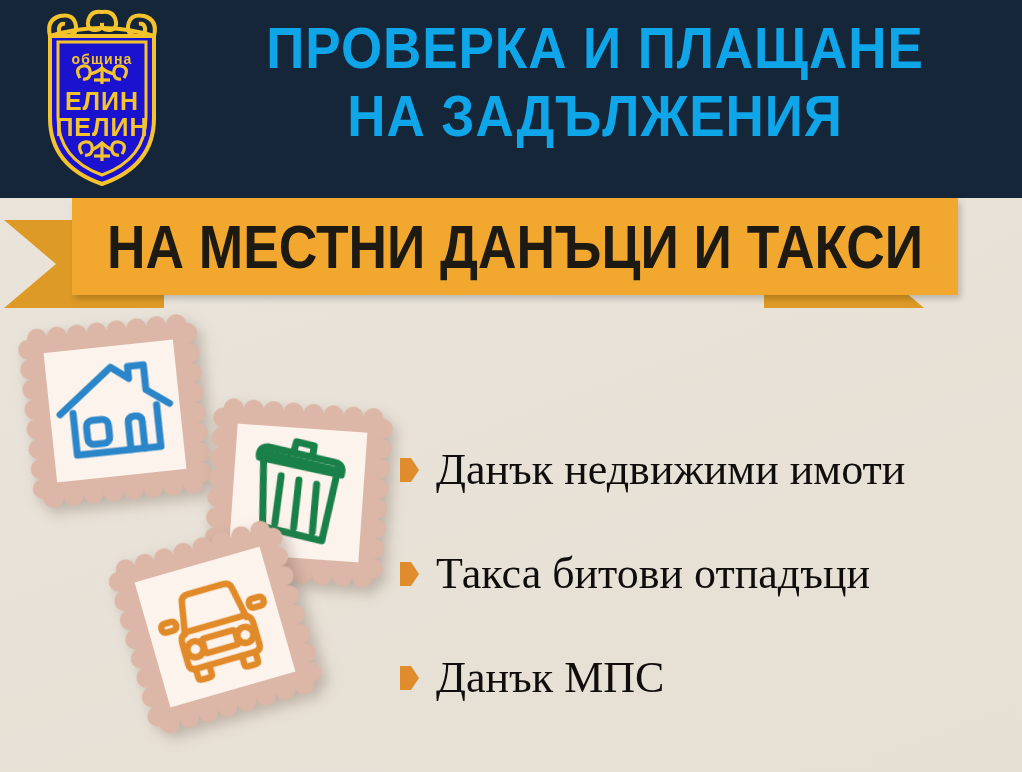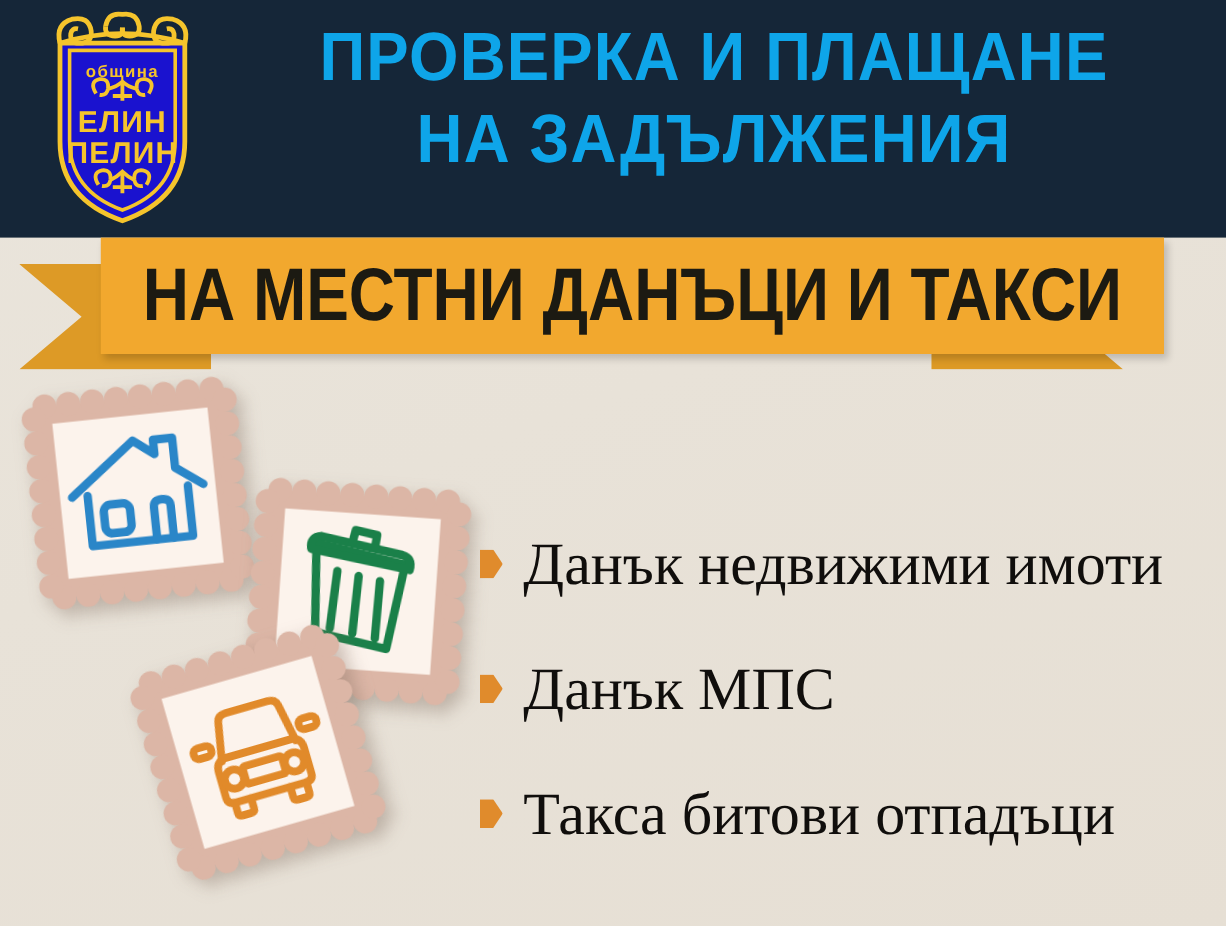--- a/index.html
+++ b/index.html
@@ -56,21 +56,21 @@
     line-height: 68px;
     letter-spacing: 1px;
     transform: scaleX(0.93);
     transform-origin: center center;
     white-space: nowrap;
   }
 
   
   .ribbon {
     position: absolute;
-    left: 16px; top: 198px;
+    left: 4px; top: 198px;
     width: 920px;
     height: 112px;
     z-index: 6;
   }
   .ribbon-tail {
     position: absolute;
     top: 22px;
     width: 160px;
     height: 88px;
     background: #dd9a26;
@@ -141,21 +141,21 @@
   .bullet-marker {
     flex: 0 0 auto;
     width: 19px;
     height: 24px;
     margin-right: 17px;
     background: #e08b2c;
     clip-path: polygon(0 0, 11px 0, 19px 12px, 11px 24px, 0 24px);
   }
   .bullet-label {
     font-family: "Liberation Serif", serif;
-    font-size: 50px;
+    font-size: 44px;
     line-height: 48px;
     color: #100e0c;
     white-space: nowrap;
   }
 </style>
 </head>
 <body>
 
 <div class="poster">
 
@@ -372,23 +372,23 @@
 
   <div class="bullets">
 
     <div class="bullet-row">
       <span class="bullet-marker"></span>
       <span class="bullet-label">Данък недвижими имоти</span>
     </div>
 
     <div class="bullet-row">
       <span class="bullet-marker"></span>
-      <span class="bullet-label">Данък МПС</span>
+      <span class="bullet-label">Такса битови отпадъци</span>
     </div>
 
     <div class="bullet-row">
       <span class="bullet-marker"></span>
-      <span class="bullet-label">Такса битови отпадъци</span>
+      <span class="bullet-label">Данък МПС</span>
     </div>
 
   </div>
 
 </div>
 
 </body></html>

